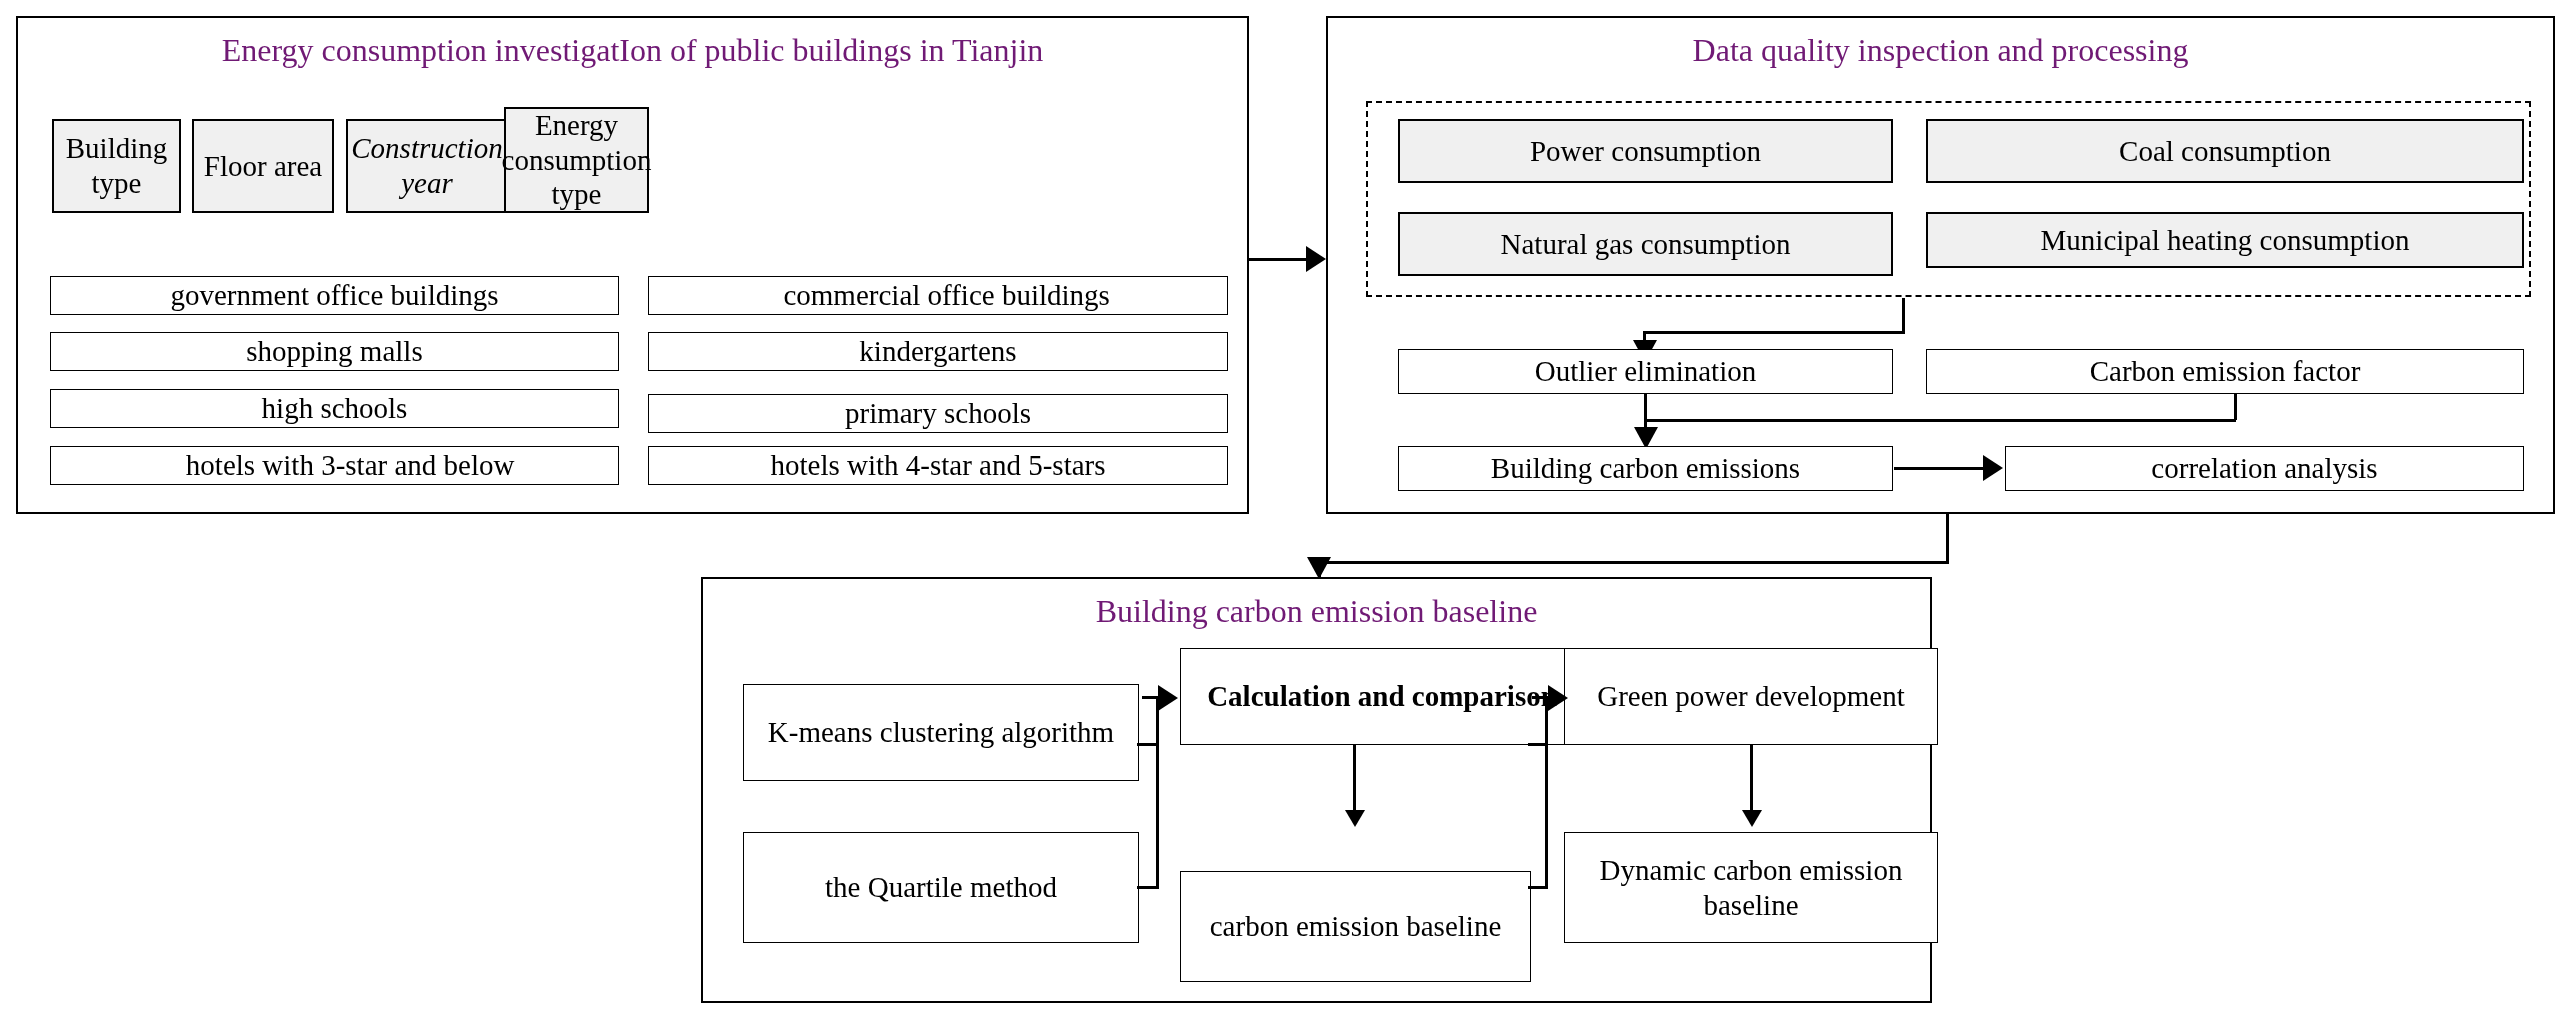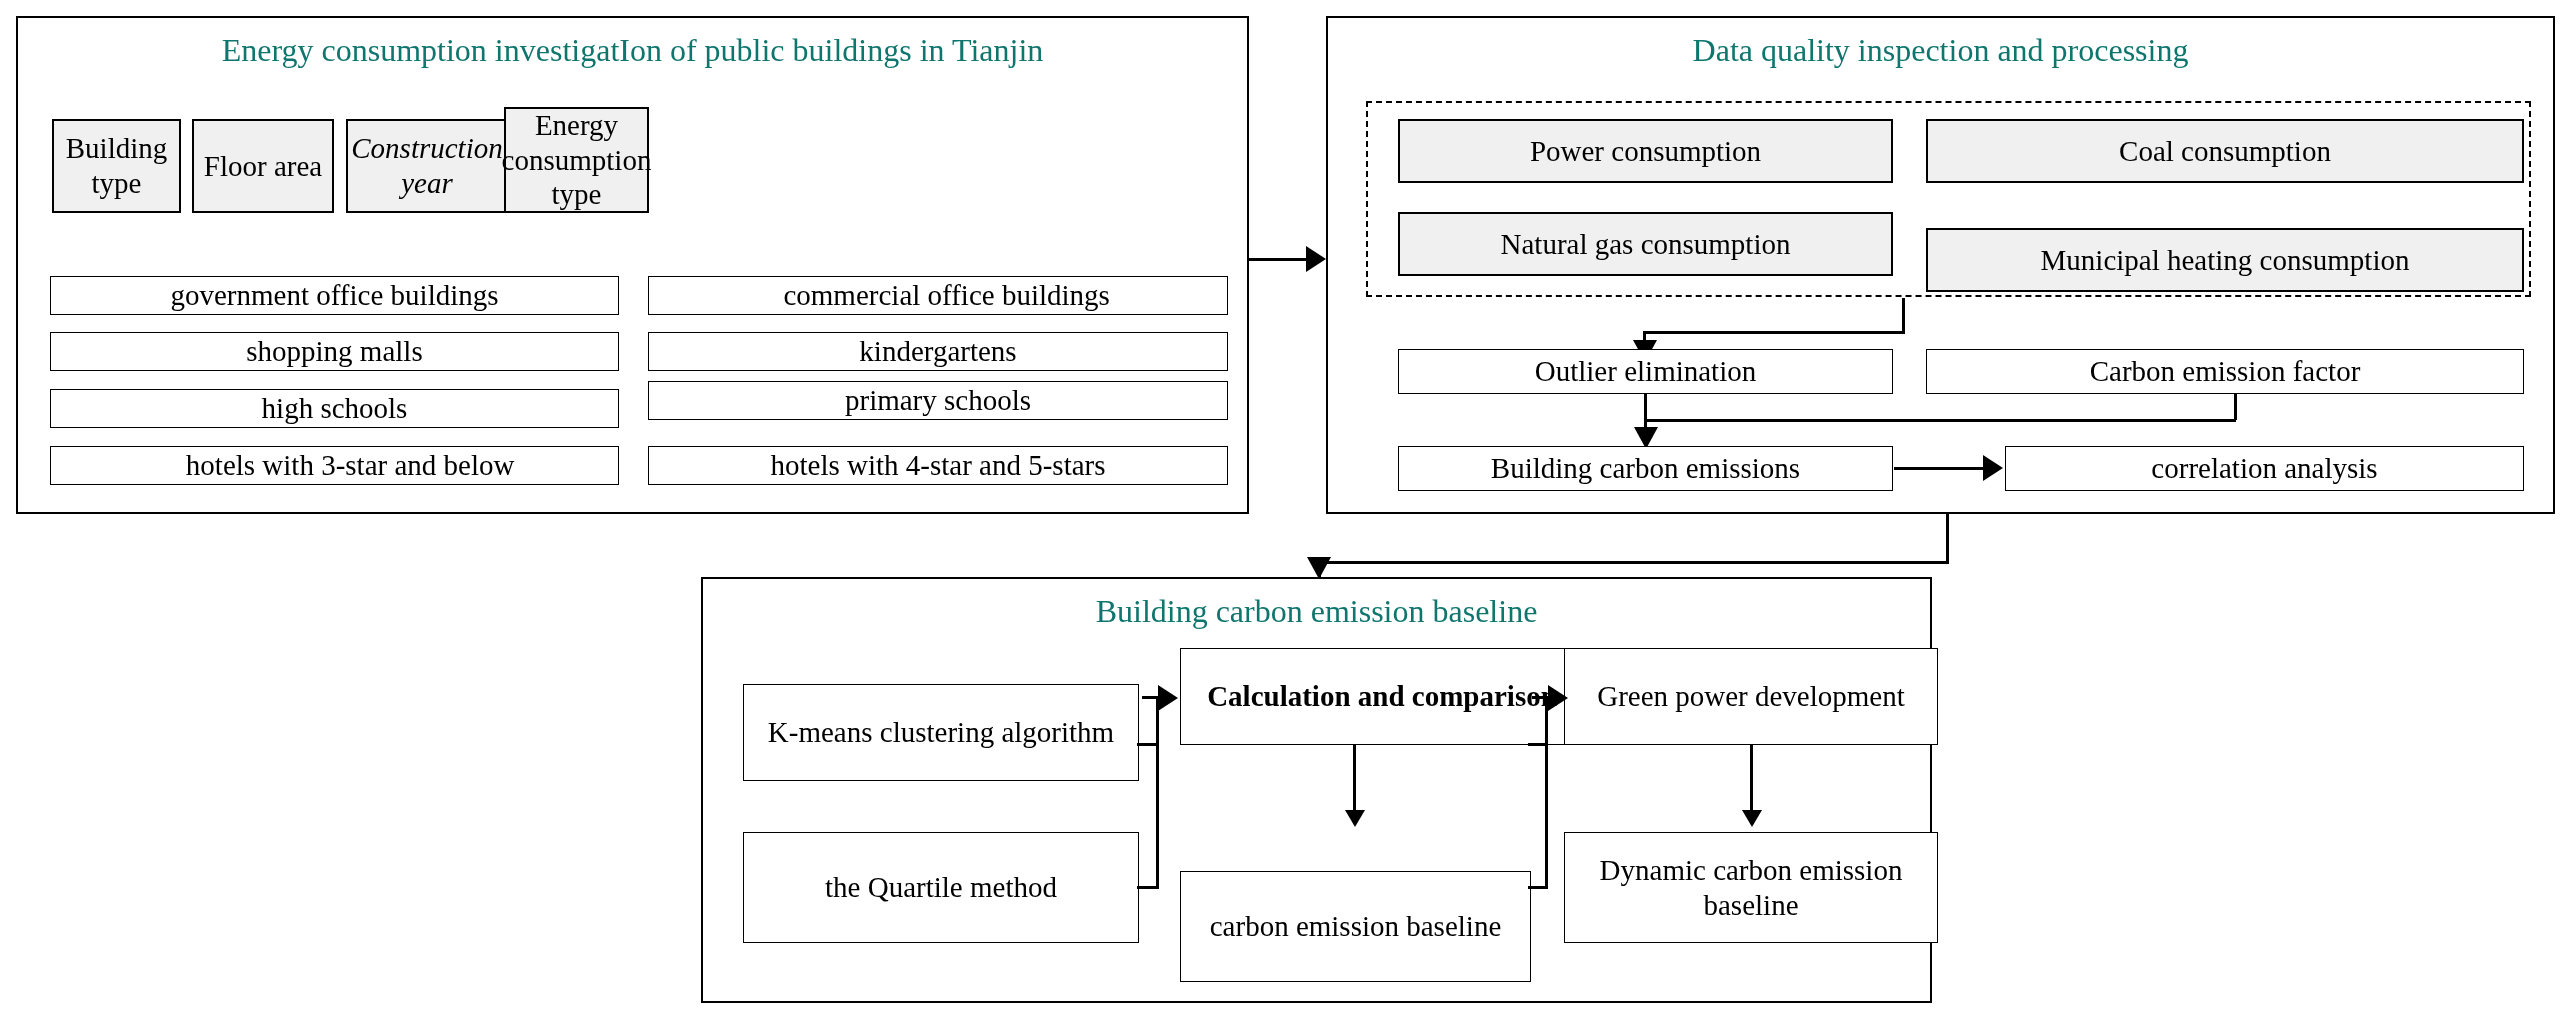--- a/index.html
+++ b/index.html
@@ -1,20 +1,20 @@
 <!DOCTYPE html>
 <html style="font-size:9.4px"><head>
 <meta charset="utf-8">
 <style>
   html,body{margin:0;padding:0;background:#ffffff;}
   body{font-family:"Liberation Serif","DejaVu Serif",serif;color:#000;}
   #canvas{position:relative;width:2576px;height:1023px;background:#fff;overflow:hidden;}
 
   .panel{position:absolute;border:2.3px solid #000;background:#fff;box-sizing:border-box;}
-  .panel-title{position:absolute;text-align:center;font-size:32px;line-height:1.15;color:#0f766e;white-space:nowrap;}
+  .panel-title{position:absolute;text-align:center;font-size:32px;line-height:1.15;color:#701a75;white-space:nowrap;}
 
   .box{position:absolute;box-sizing:border-box;border:2.3px solid #000;background:#fff;
        display:flex;align-items:center;justify-content:center;text-align:center;
        font-size:29px;line-height:1.2;padding:1.2px 4.7px;}
   .box.shaded{background:#f0f0f0;}
   .box.thin{border-width:1.8px;}
 
   .dashed{position:absolute;box-sizing:border-box;border:2.3px dashed #000;background:transparent;}
 
   .ln{position:absolute;background:#000;}
@@ -40,36 +40,36 @@
   <div class="box shaded" style="left:346px;top:119px;width:162px;height:94px;font-style:italic;">Construction year</div>
   <div class="box thin" style="left:50px;top:276px;width:569px;height:39px;">government office buildings</div>
 
   <div class="box shaded" style="left:504px;top:107px;width:145px;height:106px;">Energy consumption type</div>
   <div class="box thin" style="left:50px;top:332px;width:569px;height:39px;">shopping malls</div>
   <div class="box thin" style="left:50px;top:389px;width:569px;height:39px;">high schools</div>
   <div class="box thin" style="left:50px;top:446px;width:569px;height:39px;padding-left:36px;">hotels with 3-star and below</div>
 
   <div class="box thin" style="left:648px;top:276px;width:580px;height:39px;padding-left:22px;">commercial office buildings</div>
   <div class="box thin" style="left:648px;top:332px;width:580px;height:39px;">kindergartens</div>
-  <div class="box thin" style="left:648px;top:381px;width:580px;height:39px;">primary schools</div>
+  <div class="box thin" style="left:648px;top:394px;width:580px;height:39px;">primary schools</div>
   <div class="box thin" style="left:648px;top:446px;width:580px;height:39px;">hotels with 4-star and 5-stars</div>
 
   <div class="ln hln" style="left:1249px;top:258px;width:59px;"></div>
   <div class="arrow-r" style="left:1306px;top:246px;"></div>
 
   <div class="panel" style="left:1326px;top:16.4px;width:1229px;height:498px;"></div>
 
   <div class="panel-title" style="left:1326px;top:32px;width:1229px;">Data quality inspection and processing</div>
 
   <div class="dashed" style="left:1366px;top:101px;width:1165px;height:196px;"></div>
 
   <div class="box shaded" style="left:1398px;top:119px;width:495px;height:64px;">Power consumption</div>
   <div class="box shaded" style="left:1926px;top:119px;width:598px;height:64px;">Coal consumption</div>
   <div class="box shaded" style="left:1398px;top:212px;width:495px;height:64px;">Natural gas consumption</div>
-  <div class="box shaded" style="left:1926px;top:228px;width:598px;height:64px;">Municipal heating consumption</div>
+  <div class="box shaded" style="left:1926px;top:212px;width:598px;height:56px;">Municipal heating consumption</div>
 
   <div class="ln vln" style="left:1902px;top:298px;height:34px;"></div>
   <div class="ln hln" style="left:1643px;top:331px;width:262px;"></div>
   <div class="ln vln" style="left:1643px;top:331px;height:23.5px;"></div>
   <div class="arrow-d" style="left:1633px;top:340px;"></div>
 
   <div class="box thin" style="left:1398px;top:349px;width:495px;height:45px;">Outlier elimination</div>
   <div class="box thin" style="left:1926px;top:349px;width:598px;height:45px;">Carbon emission factor</div>
 
   <div class="ln vln" style="left:1644px;top:394px;height:26px;"></div>

